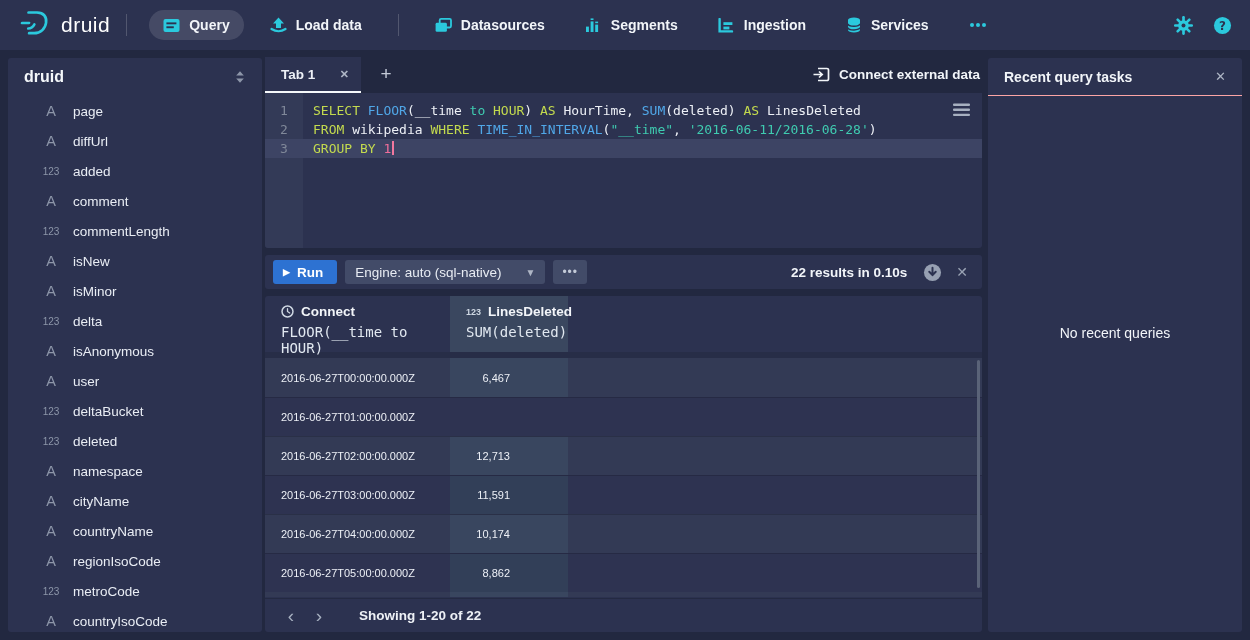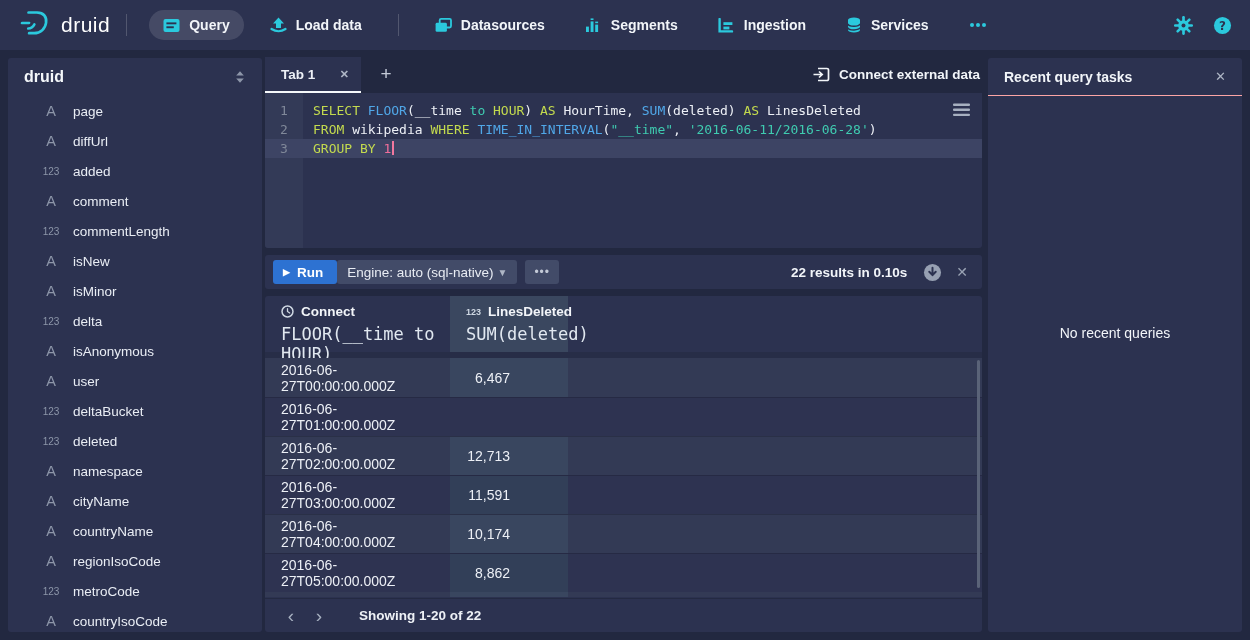--- a/index.html
+++ b/index.html
@@ -51,40 +51,40 @@
   .tok-kw{color:#c3da4e} .tok-fn{color:#50a7e8} .tok-st{color:#3fcbb0} .tok-op{color:#3fcbb0}
   .tok-nu{color:#ef6e9b} .tok-pl{color:#edf0f6}
   .cursor { display:inline-block; width:2px; height:14px; background:#f2789f; vertical-align:-2px; margin-left:1px; }
   .menu-btn { position:absolute; right:12px; top:10px; cursor:pointer; }
 
   
   #runbar { left:265px; top:255px; width:717px; height:34px; display:flex; align-items:center; padding:0 14px 0 8px; }
   .btn { height:24px; border-radius:3px; display:flex; align-items:center; font-size:13.5px; cursor:pointer; }
   .btn-run { background:#2d72d2; color:#ffffff; font-weight:600; padding:0 14px 0 10px; gap:7px; }
   .play { font-size:9px; }
-  .btn-engine { background:#424b68; color:#e8ecf3; padding:0 10px; gap:4px; margin-left:0; }
+  .btn-engine { background:#424b68; color:#e8ecf3; padding:0 10px; gap:24px; margin-left:8px; }
   .caret { font-size:10px; color:#aeb6c5; }
   .btn-more { background:#424b68; color:#c3cad7; padding:0 9px; margin-left:8px; letter-spacing:1px; font-size:12px; }
   .run-spacer { flex:1; }
   .status { font-size:13.5px; font-weight:600; color:#f2f5f9; margin-right:16px; }
   .dl-btn { cursor:pointer; margin-right:14px; display:flex; }
   .x-btn { color:#9aa3b4; font-size:14px; cursor:pointer; }
 
   
   #results { left:265px; top:296px; width:717px; height:336px; overflow:hidden; }
   .thead { position:relative; height:56px; }
   .th { position:absolute; top:0; height:56px; padding:8px 0 0 16px; cursor:pointer; }
   .th1 { left:0; width:185px; }
   .th2 { left:185px; width:118px; background:#3a475f; }
   .th-title { display:flex; align-items:center; gap:7px; font-size:13.5px; font-weight:600; color:#f2f5f9; }
   .th-ico { color:#cfd8e3; display:flex; }
   .num-ico { font-size:9px; font-weight:700; color:#cfd8e3; }
-  .th-expr { margin-top:5px; font-family:"DejaVu Sans Mono",monospace; font-size:17px; color:#e1e8f0; }
+  .th-expr { margin-top:5px; font-family:"DejaVu Sans Mono",monospace; font-size:14px; color:#e1e8f0; }
   .thead-gap { height:6px; background:#272d47; }
-  .trow { position:relative; height:39px; display:flex; align-items:center; font-size:14px; }
+  .trow { position:relative; height:39px; display:flex; align-items:center; font-size:11px; }
   .trow.odd  { background:#333a55; }
   .trow.even { background:#2e3351; }
   .trow + .trow { border-top:1px solid rgba(0,0,0,.16); }
   .td1 { flex:0 0 185px; padding-left:16px; }
   .td2 { flex:0 0 118px; align-self:stretch; display:flex; align-items:center; }
   .trow.odd  .td2 { background:#39465f; }
   .trow.even .td2 { background:#323f58; }
   .td2 span { display:inline-block; width:46px; margin-left:14px; text-align:right; }
   .partial { height:5px; overflow:hidden; background:#333a55; position:relative; }
   .partial .p2 { position:absolute; left:185px; width:118px; height:5px; background:#39465f; }

